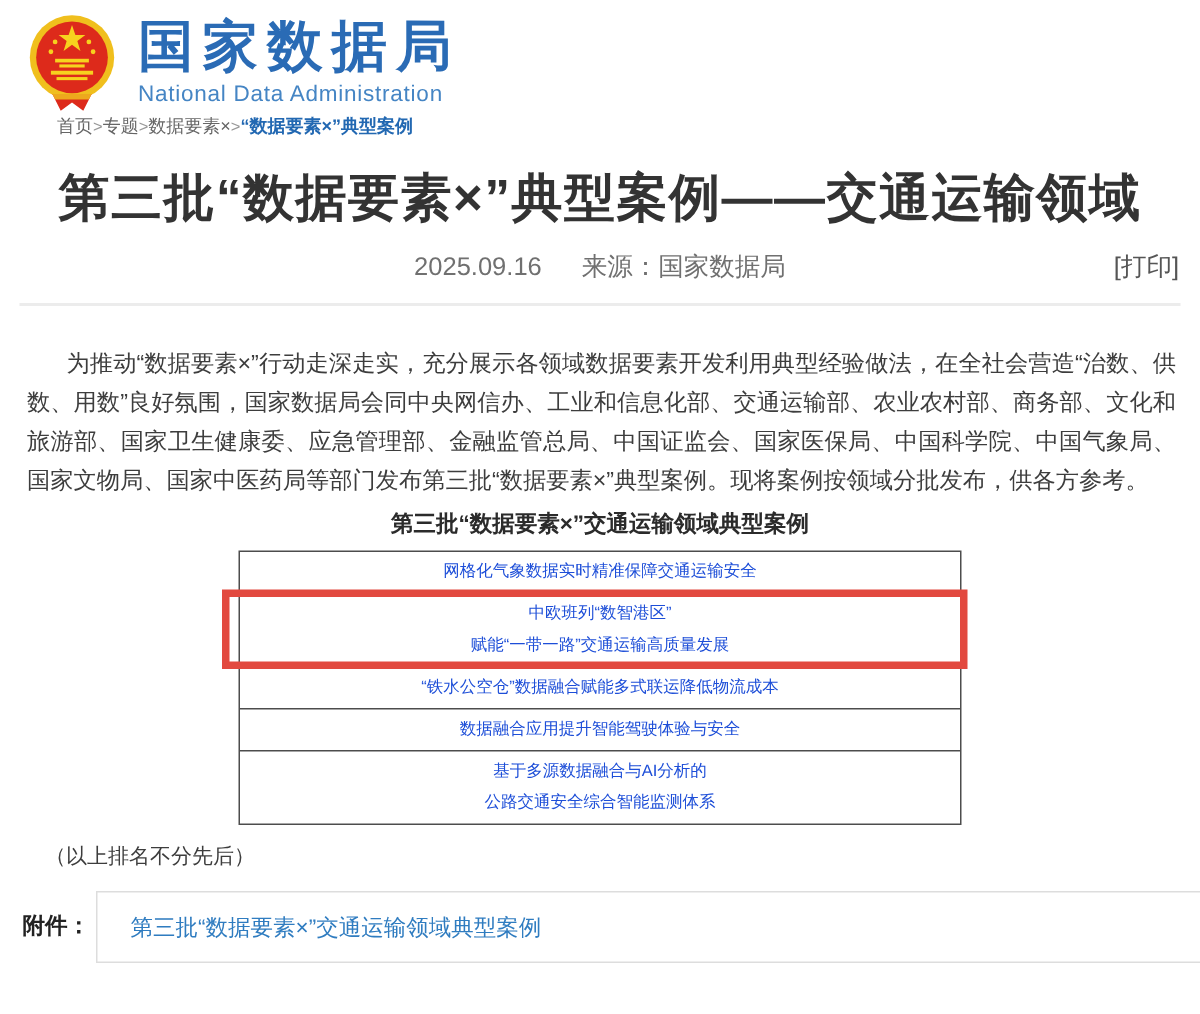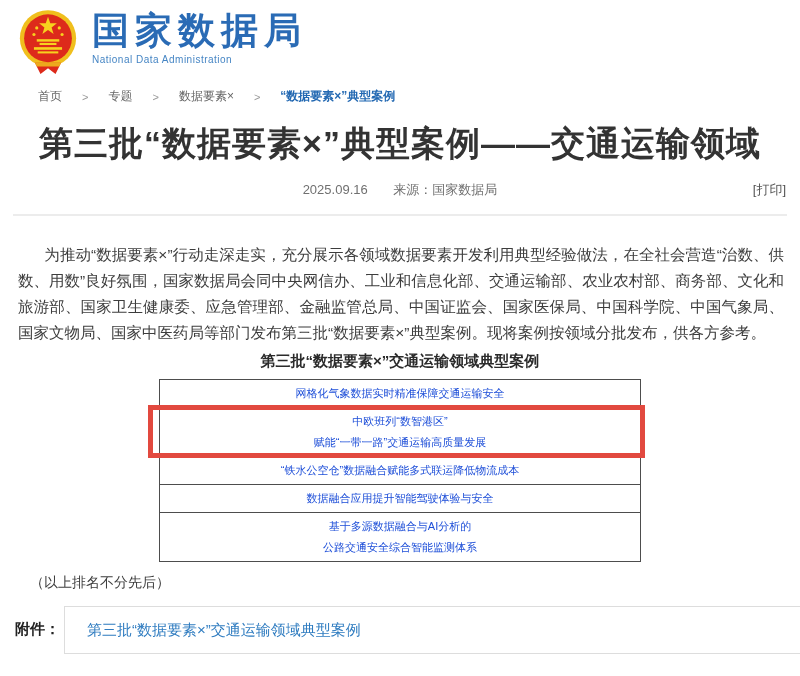--- a/index.html
+++ b/index.html
@@ -4,31 +4,31 @@
 <style>
   * { margin: 0; padding: 0; box-sizing: border-box; }
   html, body { width: 800px; height: 676px; background: #ffffff; overflow: hidden; }
   body { font-family: "Liberation Sans", "DejaVu Sans", sans-serif; color: #404040; }
 
   
   .header { display: flex; align-items: flex-start; padding: 8px 0 0 18px; }
   .emblem { width: 60px; height: 68px; flex: 0 0 auto; }
   .logo-text { margin-left: 14px; padding-top: 2px; }
   .logo-title { font-size: 37px; font-weight: bold; color: #2a6bb5; letter-spacing: 6px; line-height: 42px; }
-  .logo-subtitle { font-size: 10px; color: #4585c4; margin-top: 2px; letter-spacing: 0.5px; }
+  .logo-subtitle { font-size: 15px; color: #4585c4; margin-top: 2px; letter-spacing: 0.5px; }
 
   
-  .breadcrumb { margin: 12px 0 0 38px; font-size: 12px; color: #666; display: flex; align-items: center; gap: 20px; }
+  .breadcrumb { margin: 0 0 0 38px; font-size: 12px; color: #666; display: flex; align-items: center; gap: 0; }
   .crumb { color: #666; cursor: pointer; }
   .crumb-sep { color: #999; font-size: 11px; }
   .crumb-current { color: #2268b2; font-weight: bold; }
 
   
   .article-title { margin-top: 16px; text-align: center; font-size: 34px; font-weight: bold; color: #333; letter-spacing: 1px; }
-  .meta-row { position: relative; margin-top: 14px; text-align: center; font-size: 13px; color: #707070; height: 18px; line-height: 18px; }
+  .meta-row { position: relative; margin-top: 14px; text-align: center; font-size: 17px; color: #707070; height: 18px; line-height: 18px; }
   .meta-date { margin-right: 22px; }
   .print-btn { position: absolute; right: 14px; top: 0; color: #555; cursor: pointer; }
   .divider { border: none; border-top: 2px solid #ececec; margin: 15px 13px 0 13px; }
 
   
   .content { margin: 26px 16px 0 18px; font-size: 15.5px; line-height: 26px; color: #3d3d3d; text-align: justify; }
   .content p { text-indent: 1.7em; }
 
   
   .table-title { margin-top: 6px; text-align: center; font-size: 15px; font-weight: bold; color: #2b2b2b; }

